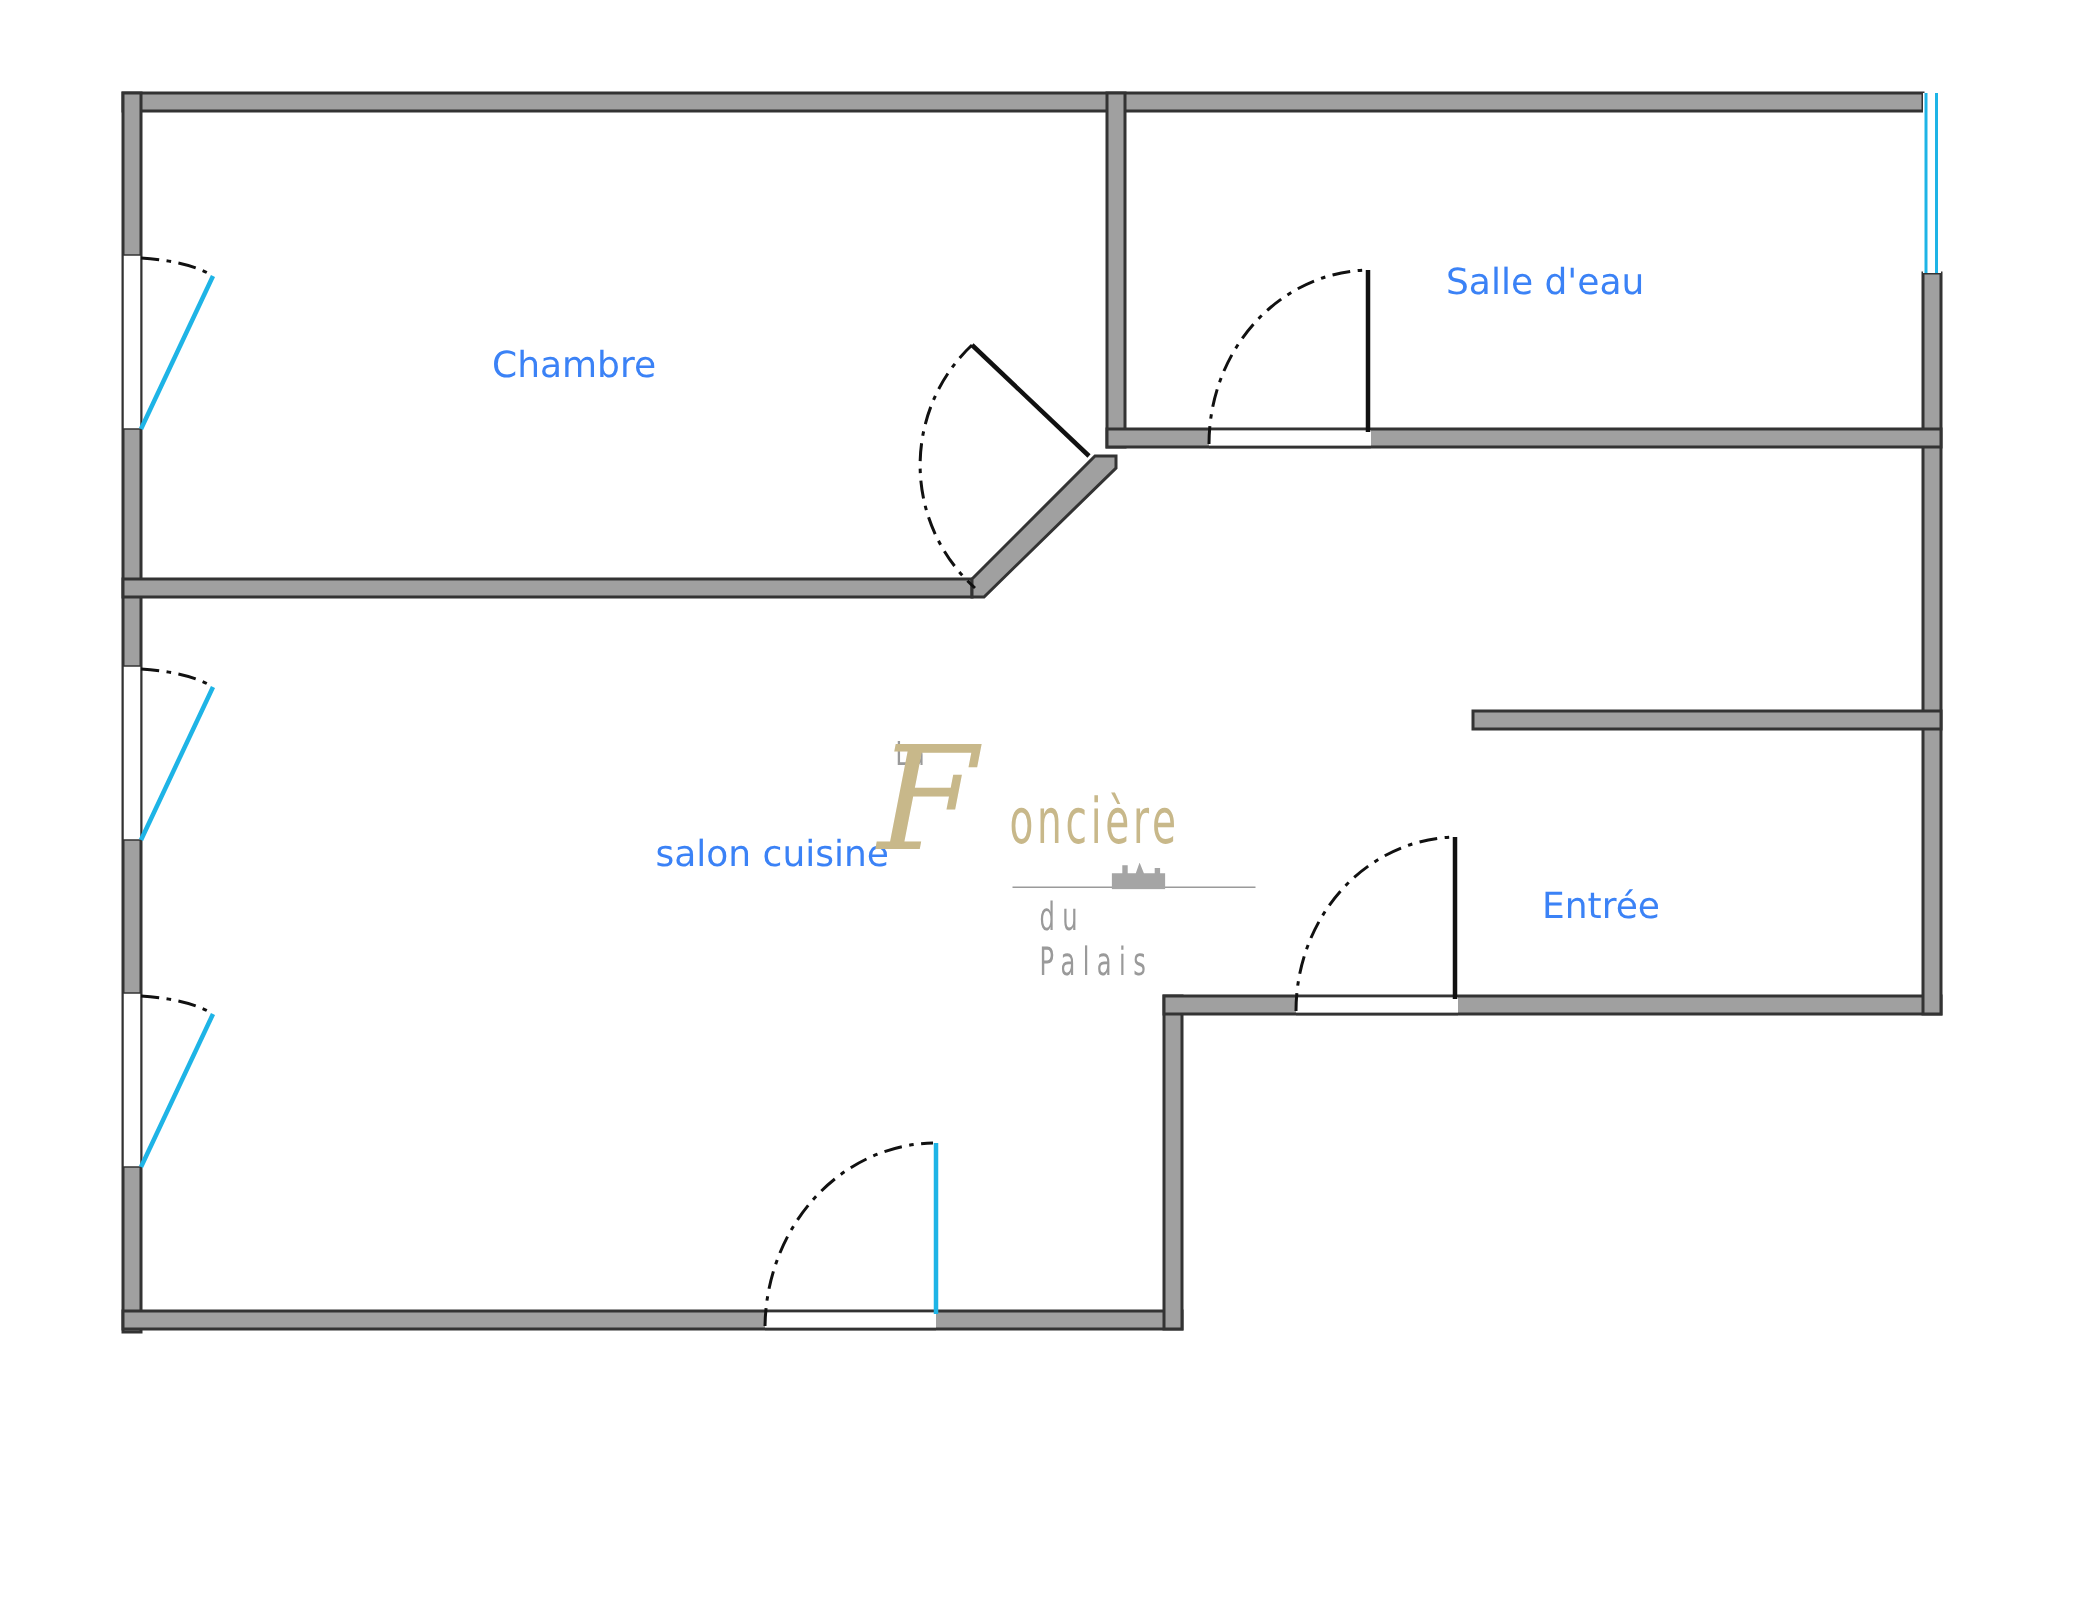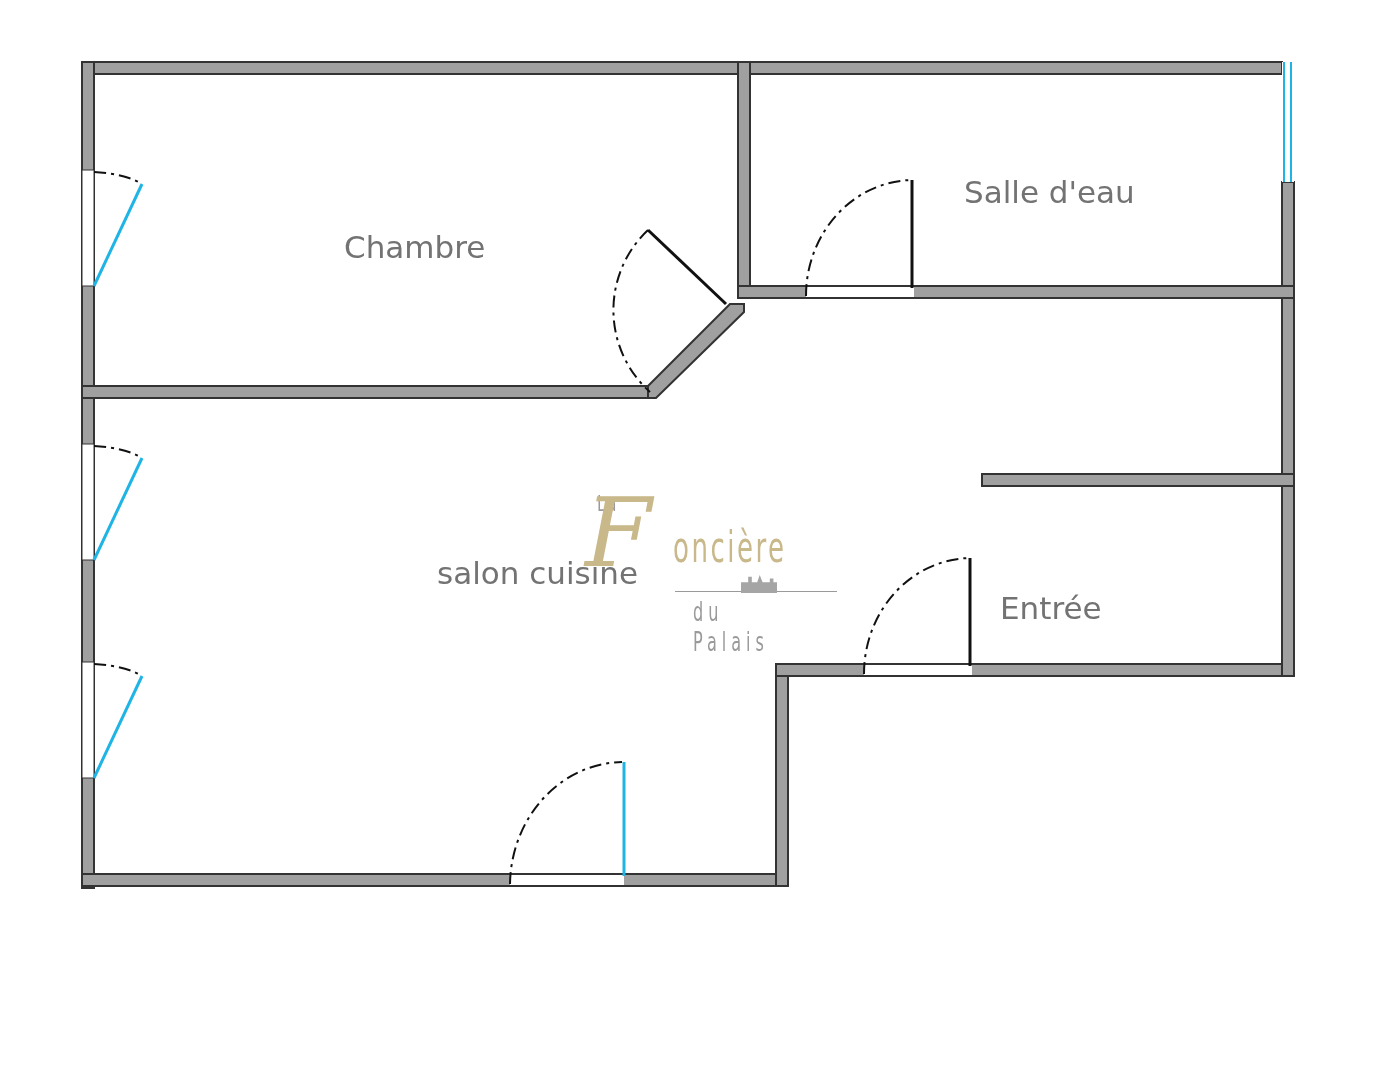--- a/index.html
+++ b/index.html
@@ -3,21 +3,21 @@
   <meta charset="utf-8">
   <style>
     html, body { margin: 0; padding: 0; background: #ffffff; }
     body { width: 1399px; height: 1080px; position: relative; overflow: hidden; font-family: "DejaVu Sans", sans-serif; }
     svg { position: absolute; left: 0; top: 0; }
     .wall { fill: #a0a0a0; stroke: #333333; stroke-width: 2; }
     .swing { fill: none; stroke: #111111; stroke-width: 2; stroke-dasharray: 12 5 3 5; }
     .leaf-black { stroke: #111111; stroke-width: 3; }
     .leaf-blue { stroke: #1eb4e6; stroke-width: 3; }
     .gap { fill: #ffffff; stroke: #333333; stroke-width: 1; }
-    .room-label { position: absolute; font-family: "DejaVu Sans", sans-serif; font-size: 31px; color: #737373; white-space: nowrap; }
+    .room-label { position: absolute; font-family: "DejaVu Sans", sans-serif; font-size: 24px; color: #3b82f6; white-space: nowrap; }
     .logo { position: absolute; left: 555px; top: 485px; width: 290px; height: 150px; }
     .logo-la { position: absolute; left: 42px; top: 6px; font-family: "DejaVu Sans", sans-serif; font-size: 22px; color: #9a9a9a; letter-spacing: 2px; transform: scaleX(0.7); transform-origin: left; }
     .logo-f { position: absolute; left: 30px; top: 0; font-family: "DejaVu Serif", serif; font-style: italic; font-size: 96px; line-height: 96px; color: #c8b88a; }
     .logo-oncière { position: absolute; left: 118px; top: 38px; font-family: "DejaVu Sans", sans-serif; font-size: 42px; color: #c8b88a; letter-spacing: 4px; transform: scaleX(0.62); transform-origin: left; }
     .logo-line { position: absolute; left: 120px; top: 106px; width: 162px; height: 1px; background: #9a9a9a; }
     .logo-castle { position: absolute; left: 186px; top: 90px; width: 36px; height: 18px; background: #a5a5a5; clip-path: polygon(0 40%, 20% 40%, 20% 10%, 30% 10%, 30% 40%, 45% 40%, 52% 0, 60% 40%, 80% 40%, 80% 20%, 90% 20%, 90% 40%, 100% 40%, 100% 100%, 0 100%); }
     .logo-dupalais { position: absolute; left: 138px; top: 112px; font-family: "DejaVu Sans", sans-serif; font-size: 26px; color: #9a9a9a; letter-spacing: 8px; transform: scaleX(0.62); transform-origin: left; }
   </style>
 </head>
 <body>
@@ -89,24 +89,24 @@
   <g>
     <path class="swing" d="M864,674 A108,116 0 0 1 970,558"></path>
     <line class="leaf-black" x1="970" y1="558" x2="970" y2="666"></line>
   </g>
   <g>
     <path class="swing" d="M510,884 A114,124 0 0 1 622,762"></path>
     <line class="leaf-blue" x1="624" y1="762" x2="624" y2="876"></line>
   </g>
 </svg>
 
-<div class="room-label" style="left:344px; top:229px;">Chambre</div>
+<div class="room-label" style="left:328px; top:229px;">Chambre</div>
 <div class="room-label" style="left:964px; top:174px;">Salle d'eau</div>
 <div class="room-label" style="left:437px; top:555px;">salon cuisine</div>
-<div class="room-label" style="left:1000px; top:590px;">Entrée</div>
+<div class="room-label" style="left:1028px; top:590px;">Entrée</div>
 
 <div class="logo">
   <span class="logo-la">La</span>
   <span class="logo-f">F</span>
   <span class="logo-oncière">oncière</span>
   <div class="logo-line"></div>
   <div class="logo-castle"></div>
   <span class="logo-dupalais">du Palais</span>
 </div>
 

